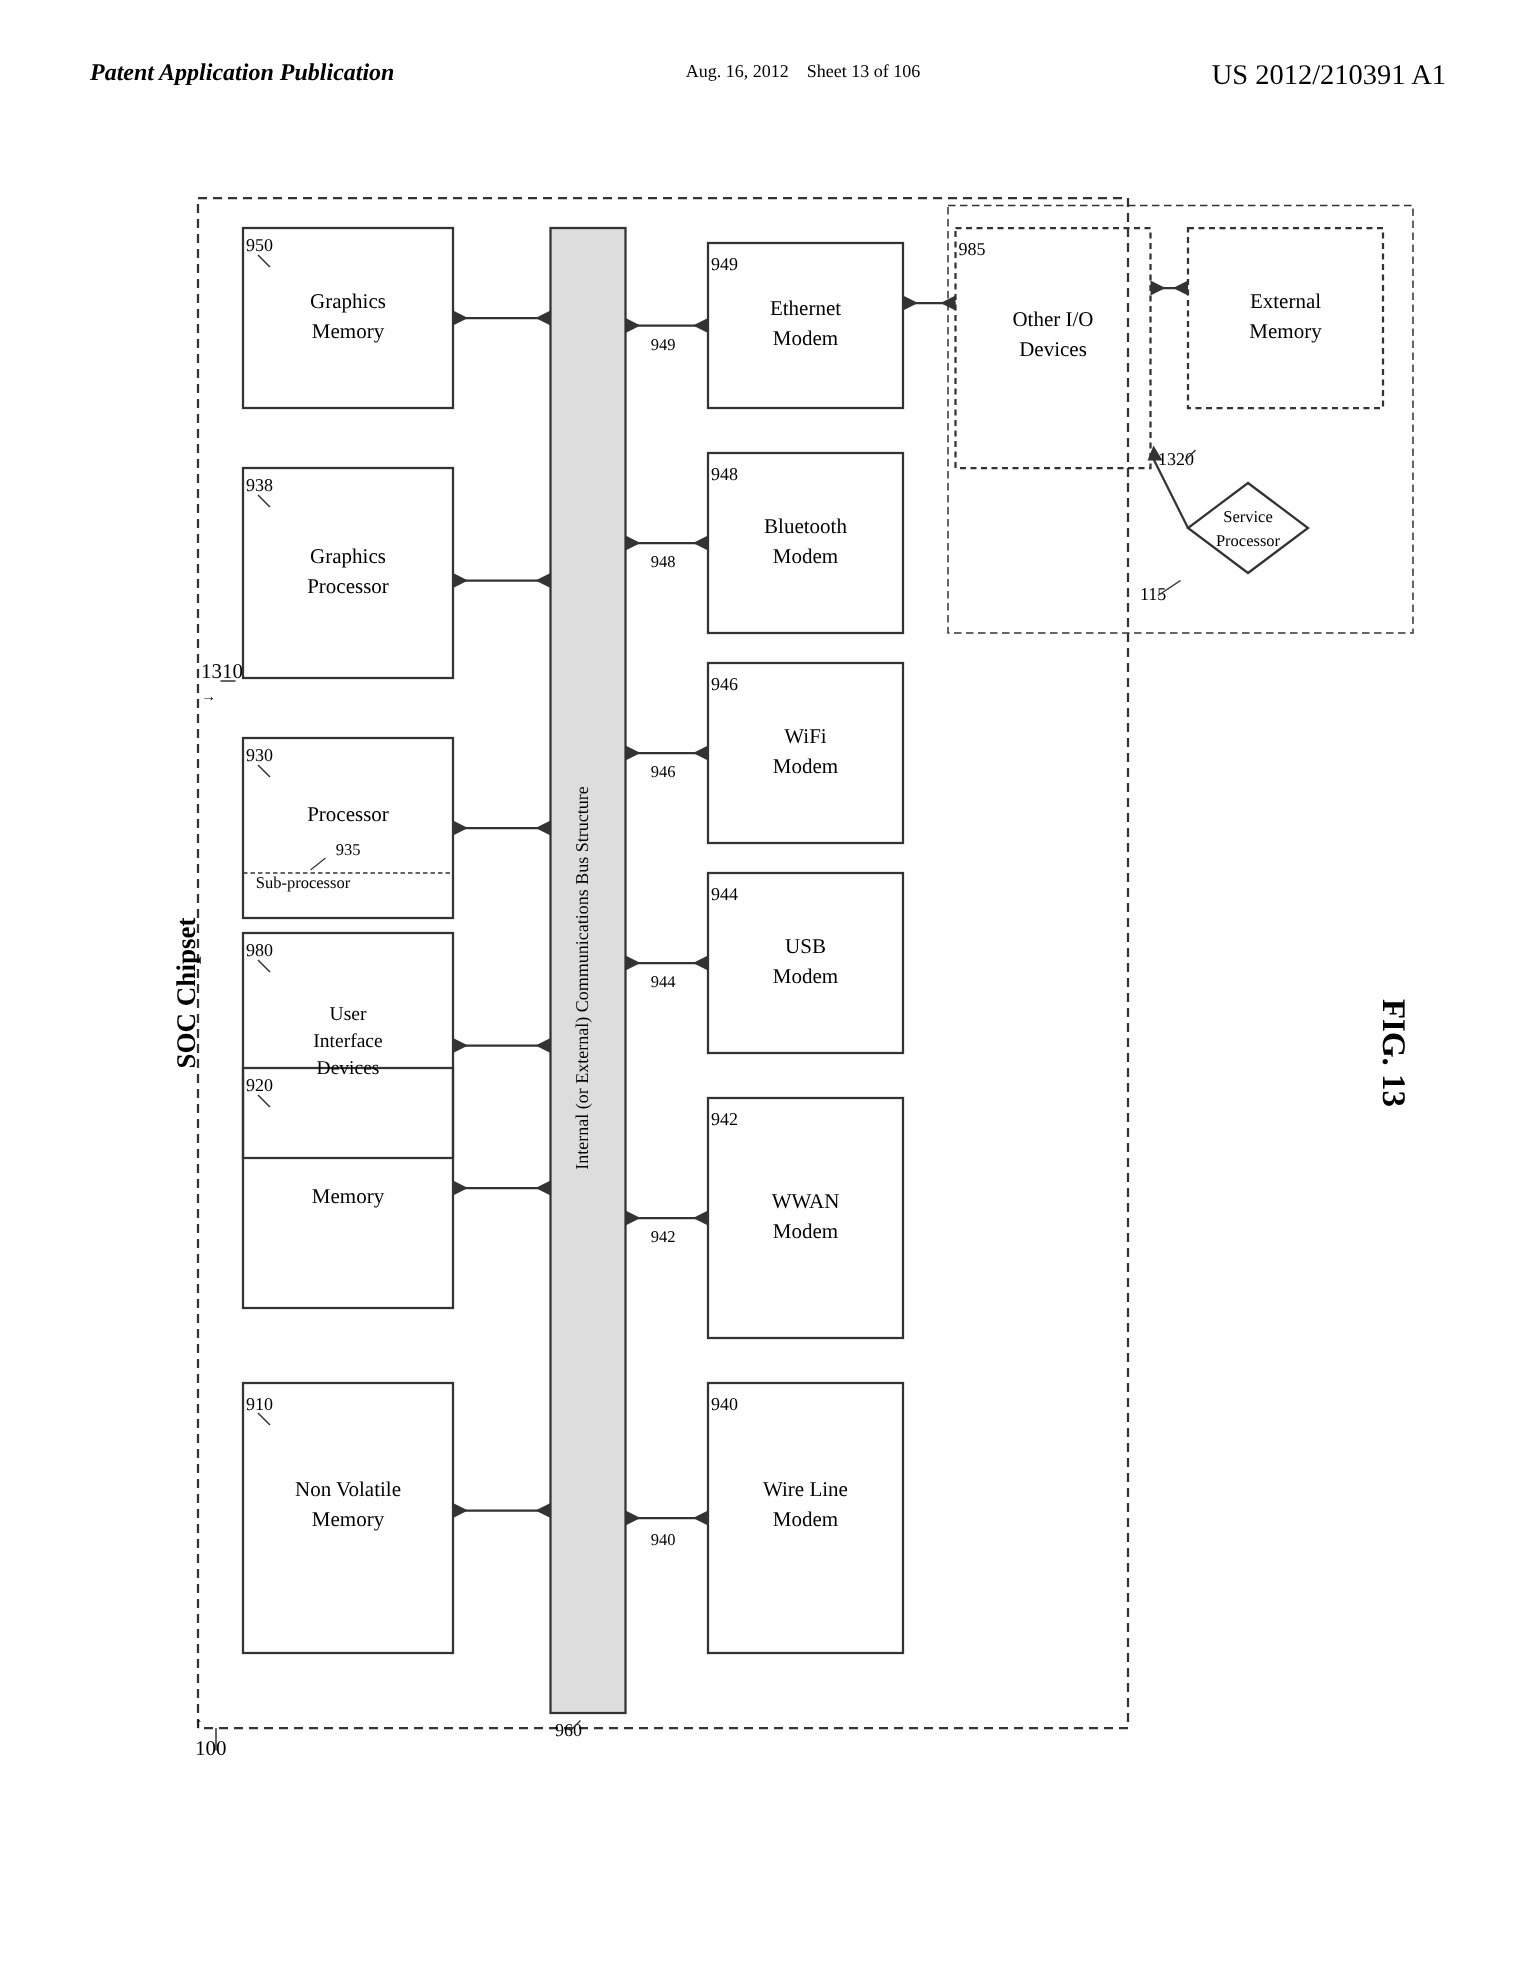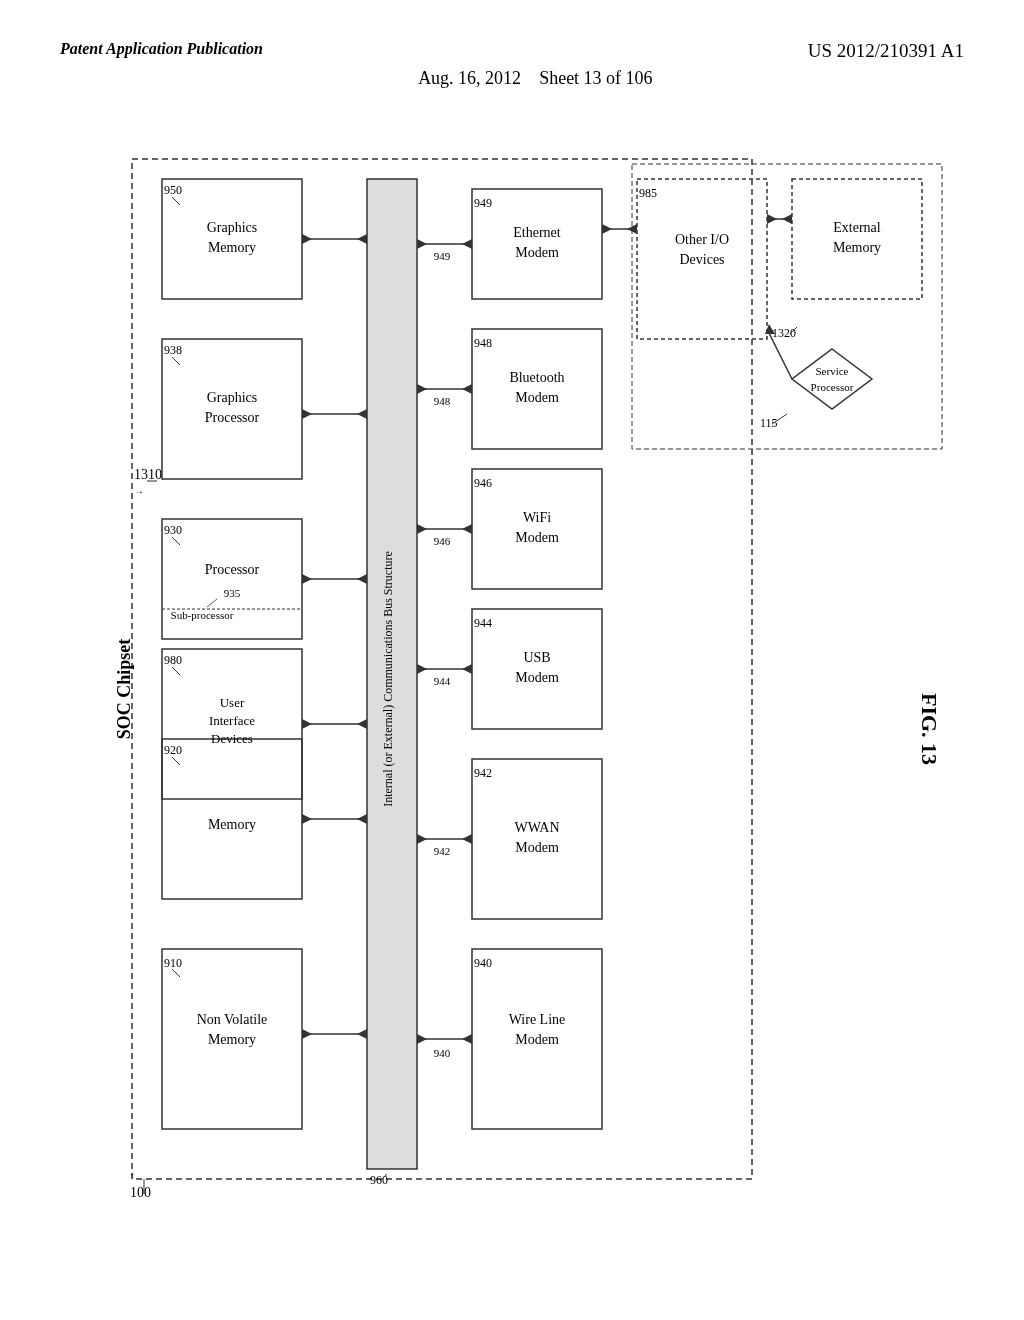--- a/index.html
+++ b/index.html
@@ -22,22 +22,21 @@
     }
 
     .header-left {
       font-weight: bold;
       font-style: italic;
       font-size: 16px;
     }
 
     .header-center {
       text-align: center;
-      font-size: 18px;
-      margin-top: 28px;
+      font-size: 12px;
     }
 
     .header-right {
       font-size: 19px;
     }
 
     .diagram-area {
       position: relative;
       margin: 20px auto;
       width: 880px;

